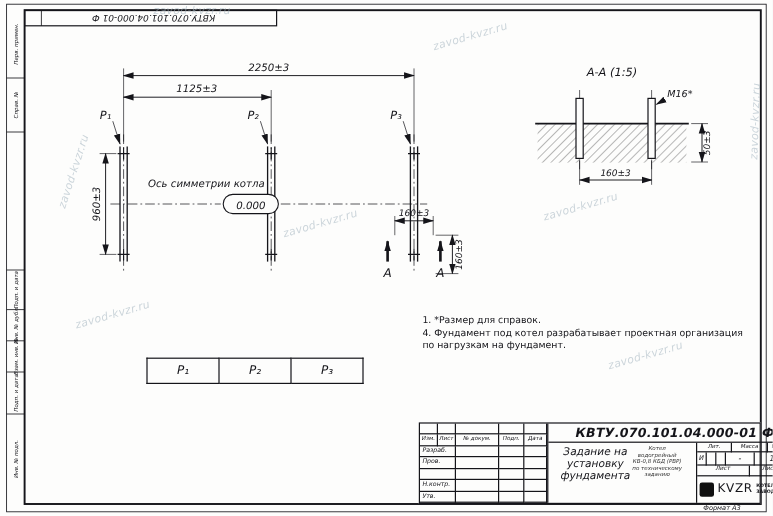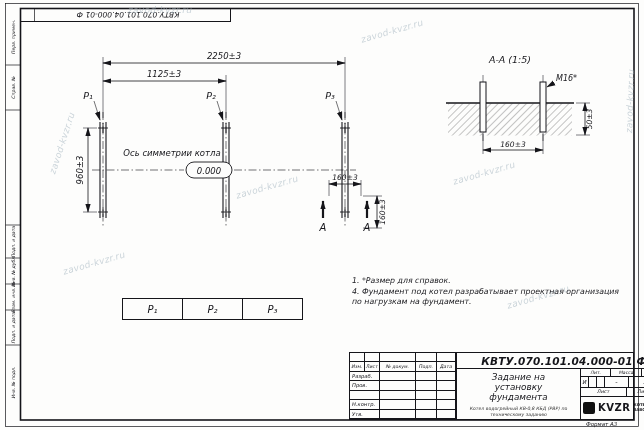--- a/index.html
+++ b/index.html
@@ -1,48 +1,48 @@
 <!DOCTYPE html>
 <html><head>
 <meta charset="utf-8">
 <style>
   *{margin:0;padding:0;box-sizing:border-box}
   html,body{width:644px;height:430px;background:#f2f3f4;font-family:"DejaVu Sans",sans-serif}
   .sheet{position:relative;width:644px;height:430px;background:#fdfdfc;overflow:hidden;color:#15151a}
   svg{position:absolute;left:0;top:0}
   svg text{font-family:"DejaVu Sans",sans-serif;font-style:italic;fill:#15151a;stroke:none}
   .wm{position:absolute;color:#a3b4bf;opacity:.55;font-size:9px;font-style:italic;white-space:nowrap;pointer-events:none;letter-spacing:.3px}
-  .notes{position:absolute;left:352px;top:276px;width:278px;font-size:7.8px;font-style:italic;line-height:1.28}
+  .notes{position:absolute;left:352px;top:262px;width:278px;font-size:7.8px;line-height:1.28}
   .notes p{margin-bottom:1px}
   .loads{position:absolute;left:122px;top:298px;border-collapse:collapse;font-style:italic}
   .loads td{border:1.3px solid #15151a;width:60px;height:21px;text-align:center;font-size:10px}
   .tb{position:absolute;left:349px;top:352px;width:285px;height:68px;border:1.6px solid #15151a;display:flex;font-style:italic;background:#fdfdfc}
   .tb-left{width:108px;border-right:1.2px solid #15151a;display:grid;grid-template-columns:15px 15px 36px 21px 19px;grid-template-rows:repeat(7,1fr)}
   .tb-left .c{border-right:1px solid #15151a;border-bottom:1px solid #15151a;font-size:4.7px;display:flex;align-items:center;justify-content:center;overflow:hidden;white-space:nowrap}
   .tb-left .s2{grid-column:span 2;justify-content:flex-start;padding-left:2px;font-size:5.2px}
   .tb-right{flex:1;display:flex;flex-direction:column}
   .tb-num{height:16px;border-bottom:1px solid #15151a;display:flex;align-items:center;justify-content:center;font-size:10.5px;font-weight:700;letter-spacing:.2px}
   .tb-body{flex:1;display:flex}
-  .tb-titlecell{width:124px;border-right:1px solid #15151a;display:flex;flex-direction:column;align-items:center;justify-content:space-between;padding:3px 10px 2px}
+  .tb-titlecell{width:124px;border-right:1px solid #15151a;display:flex;align-items:flex-start;justify-content:space-between;padding:3px 10px 2px}
   .tb-title{font-size:8.8px;text-align:center;line-height:1.15}
   .tb-sub{font-size:4.6px;text-align:center;line-height:1.2;color:#333}
   .tb-side{flex:1;display:flex;flex-direction:column}
   .row{display:flex}
   .lms-h{height:8px}
   .lms-v{height:11px}
   .hcell{flex:1;border-right:1px solid #15151a;border-bottom:1px solid #15151a;font-size:4.6px;display:flex;align-items:center;justify-content:center}
   .hcell:last-child{border-right:none}
   .lit-sub{width:8px;border-right:1px solid #15151a;border-bottom:1px solid #15151a;font-size:5.5px;display:flex;align-items:center;justify-content:center}
   .vcell{border-right:1px solid #15151a;border-bottom:1px solid #15151a;display:flex;align-items:center;justify-content:center;font-size:6.5px}
   .sheetrow{height:8.5px}
   .scell{flex:1;border-right:1px solid #15151a;border-bottom:1px solid #15151a;font-size:4.8px;display:flex;align-items:center;justify-content:center;gap:2px}
   .scell:last-child{border-right:none}
   .co{flex:1;display:flex;align-items:center;justify-content:center;gap:3px;padding:2px}
   .logo-mark{width:12px;height:12px;background:#101010;border-radius:2px;flex:none}
-  .logo-text{font-size:10px;font-weight:700;font-style:normal;letter-spacing:.5px}
+  .logo-text{font-size:10px;font-weight:400;font-style:normal;letter-spacing:.5px}
   .co-name{width:36px;font-size:3.9px;line-height:1.25;font-style:normal;font-weight:600}
   .fmt{position:absolute;left:586px;top:421px;font-size:5.5px;font-style:italic}
 </style>
 </head>
 <body>
 
 <div class="sheet">
 
   <svg width="644" height="430" viewBox="0 0 644 430">
     <defs>

